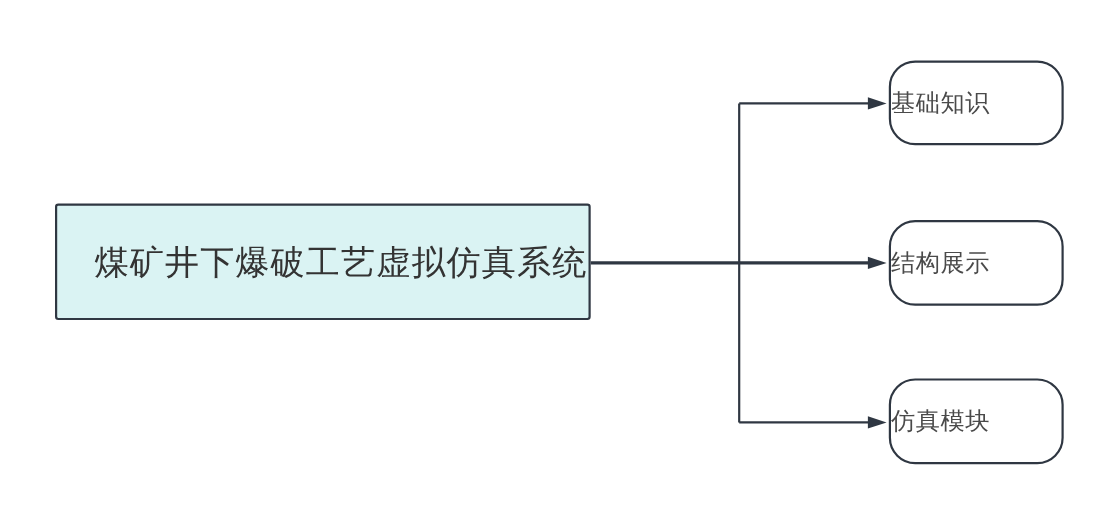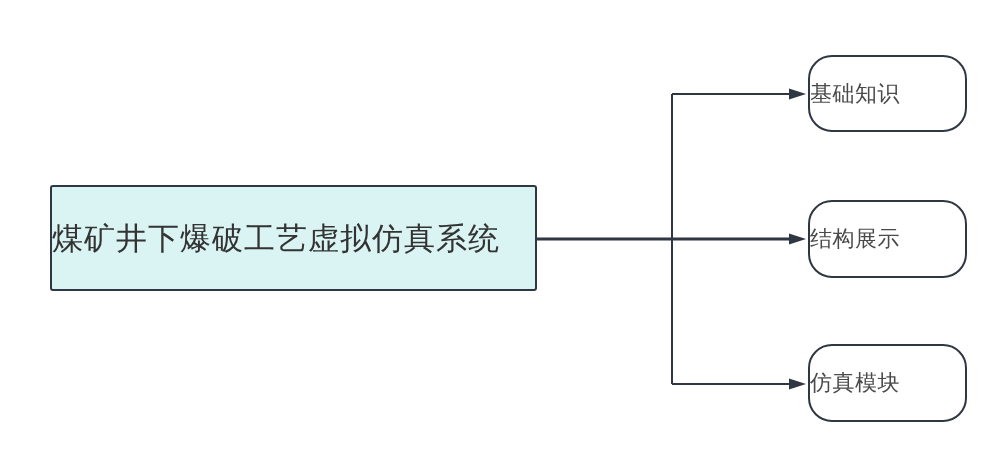--- a/index.html
+++ b/index.html
@@ -31,20 +31,21 @@
     border: 2px solid #2f3742;
     background: #ffffff;
   }
   .node-root {
     left: 50px;
     top: 185px;
     width: 487px;
     height: 106px;
     border-radius: 3px;
     background: #daf3f3;
+    padding-left: 34px;
   }
   .node-root .label {
     font-size: 31px;
     letter-spacing: 1px;
     color: #333333;
     white-space: nowrap;
   }
   .node-child {
     left: 808px;
     width: 159px;

